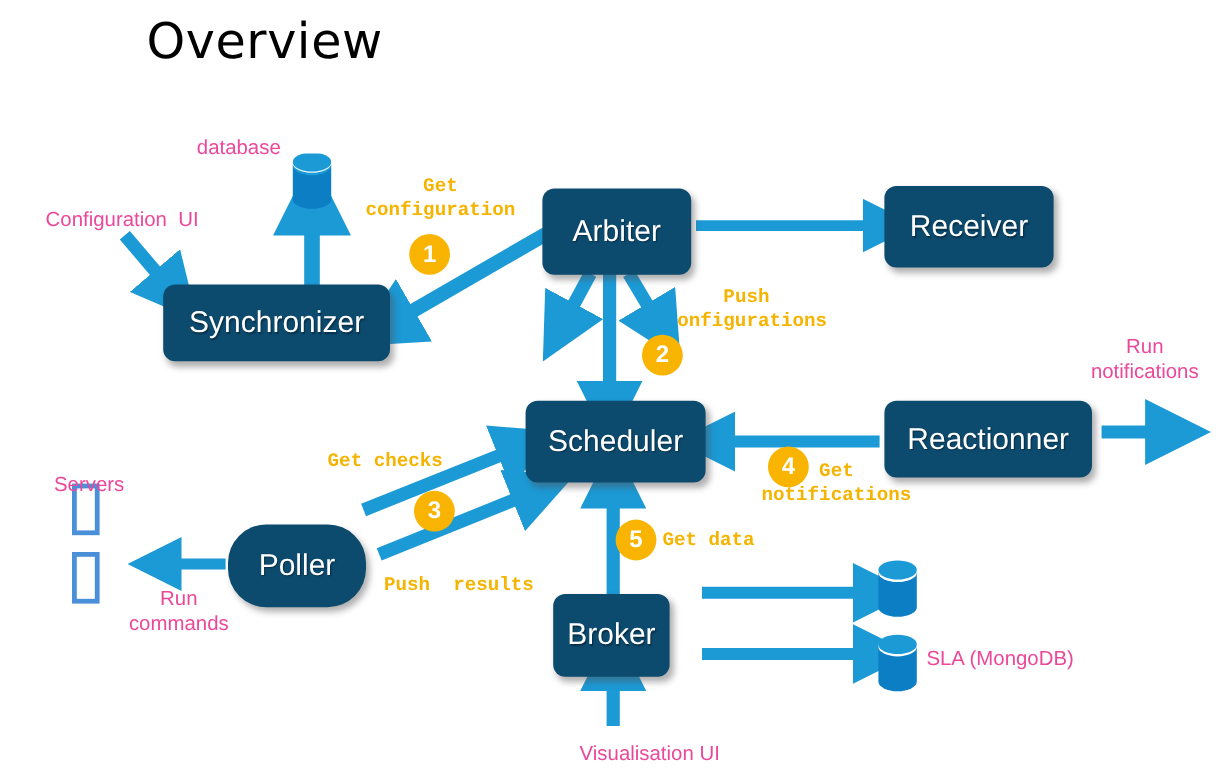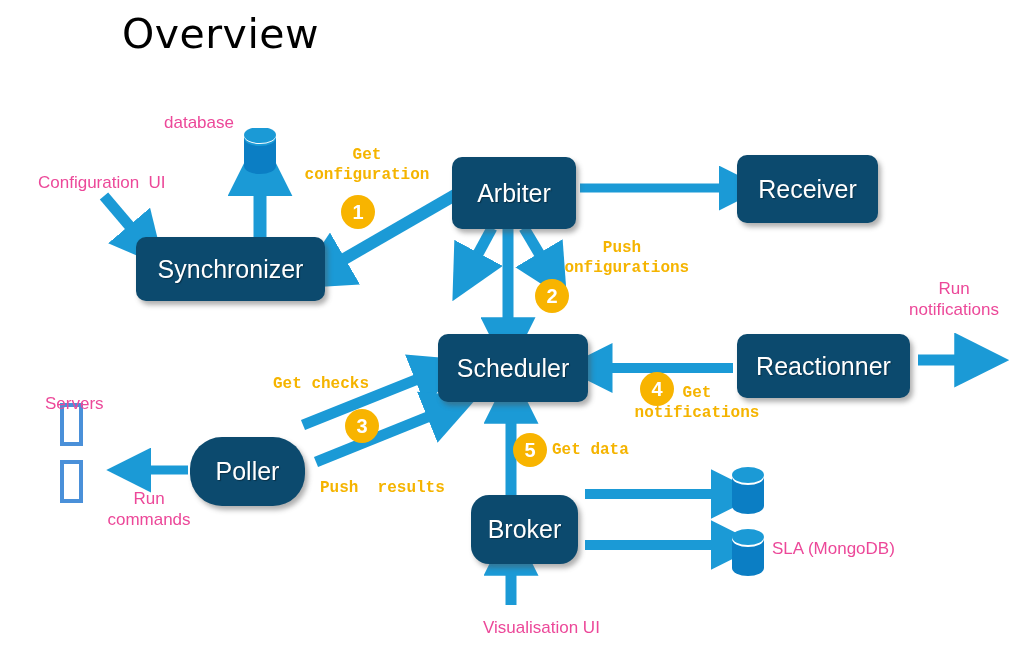--- a/index.html
+++ b/index.html
@@ -209,21 +209,21 @@
   </div>
 
   <div class="node" style="left:737px; top:334px; width:173px; height:64px;">
     <span>Reactionner</span>
   </div>
 
   <div class="node" style="left:190px; top:437px; width:115px; height:69px;border-radius:32px;">
     <span>Poller</span>
   </div>
 
-  <div class="node" style="left:471px; top:495px; width:107px; height:69px;border-radius:18px;">
+  <div class="node" style="left:461px; top:495px; width:97px; height:69px;">
     <span>Broker</span>
   </div>
 
   <div class="db" style="left:242px; top:128px; width:36px; height:48px;">
     <svg width="36" height="48" viewBox="0 0 36 48" xmlns="http://www.w3.org/2000/svg">
       <path d="M2 10 L2 38 A16 8 0 0 0 34 38 L34 10 Z" fill="#0b7ec4"></path>
       <ellipse cx="18" cy="10" rx="16" ry="8" fill="#1b9ad6"></ellipse>
       <ellipse cx="18" cy="8" rx="16" ry="8" fill="#ffffff" opacity="0.95"></ellipse>
       <ellipse cx="18" cy="7" rx="16" ry="8" fill="#1b9ad6"></ellipse>
     </svg>

